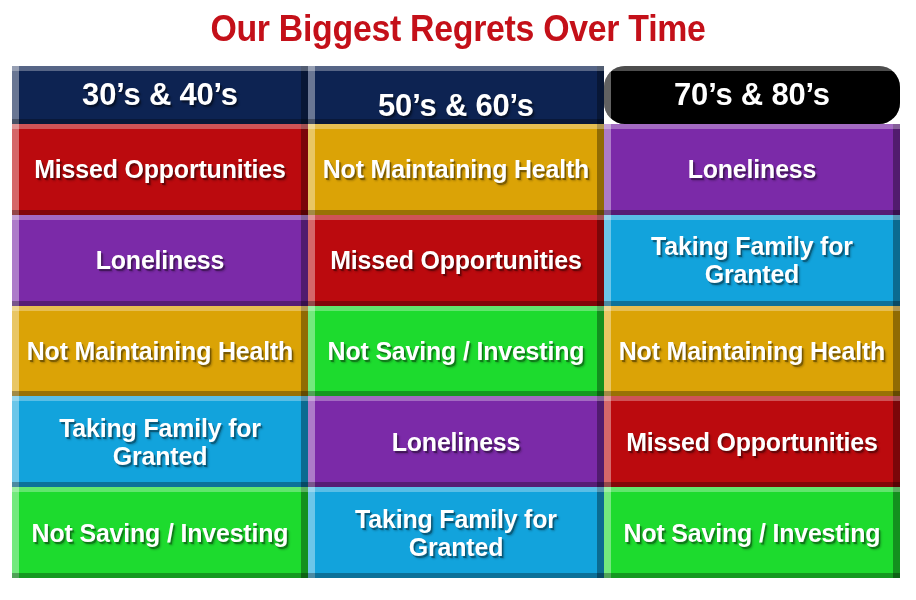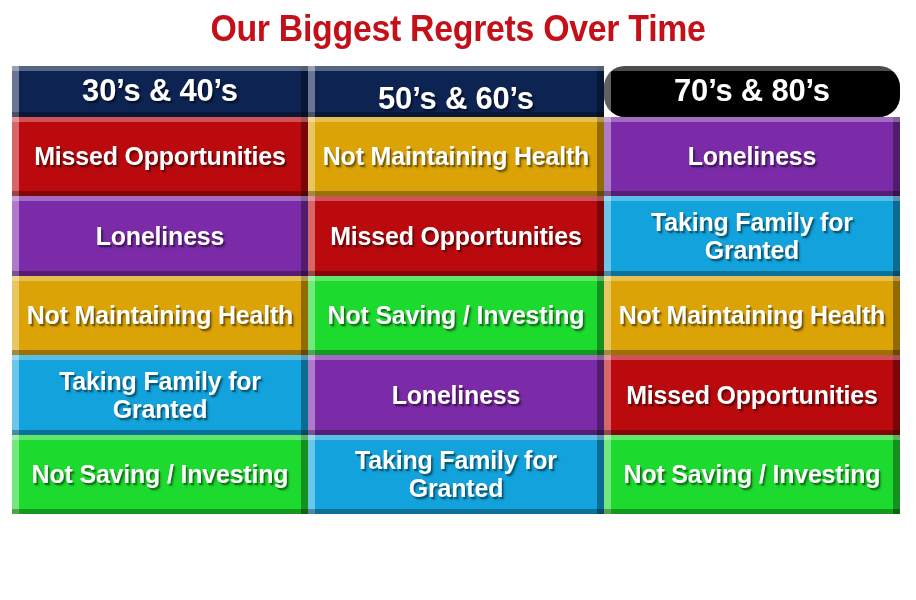--- a/index.html
+++ b/index.html
@@ -39,21 +39,21 @@
     line-height: 46px;
     white-space: nowrap;
   }
 
   
   .table {
     position: absolute;
     left: 12px;
     top: 66px;
     width: 888px;
-    height: 448px;
+    height: 512px;
     display: flex;
     flex-direction: column;
   }
 
   .row {
     display: flex;
     flex-direction: row;
     width: 100%;
   }
   .row.header { height: 58px; }

